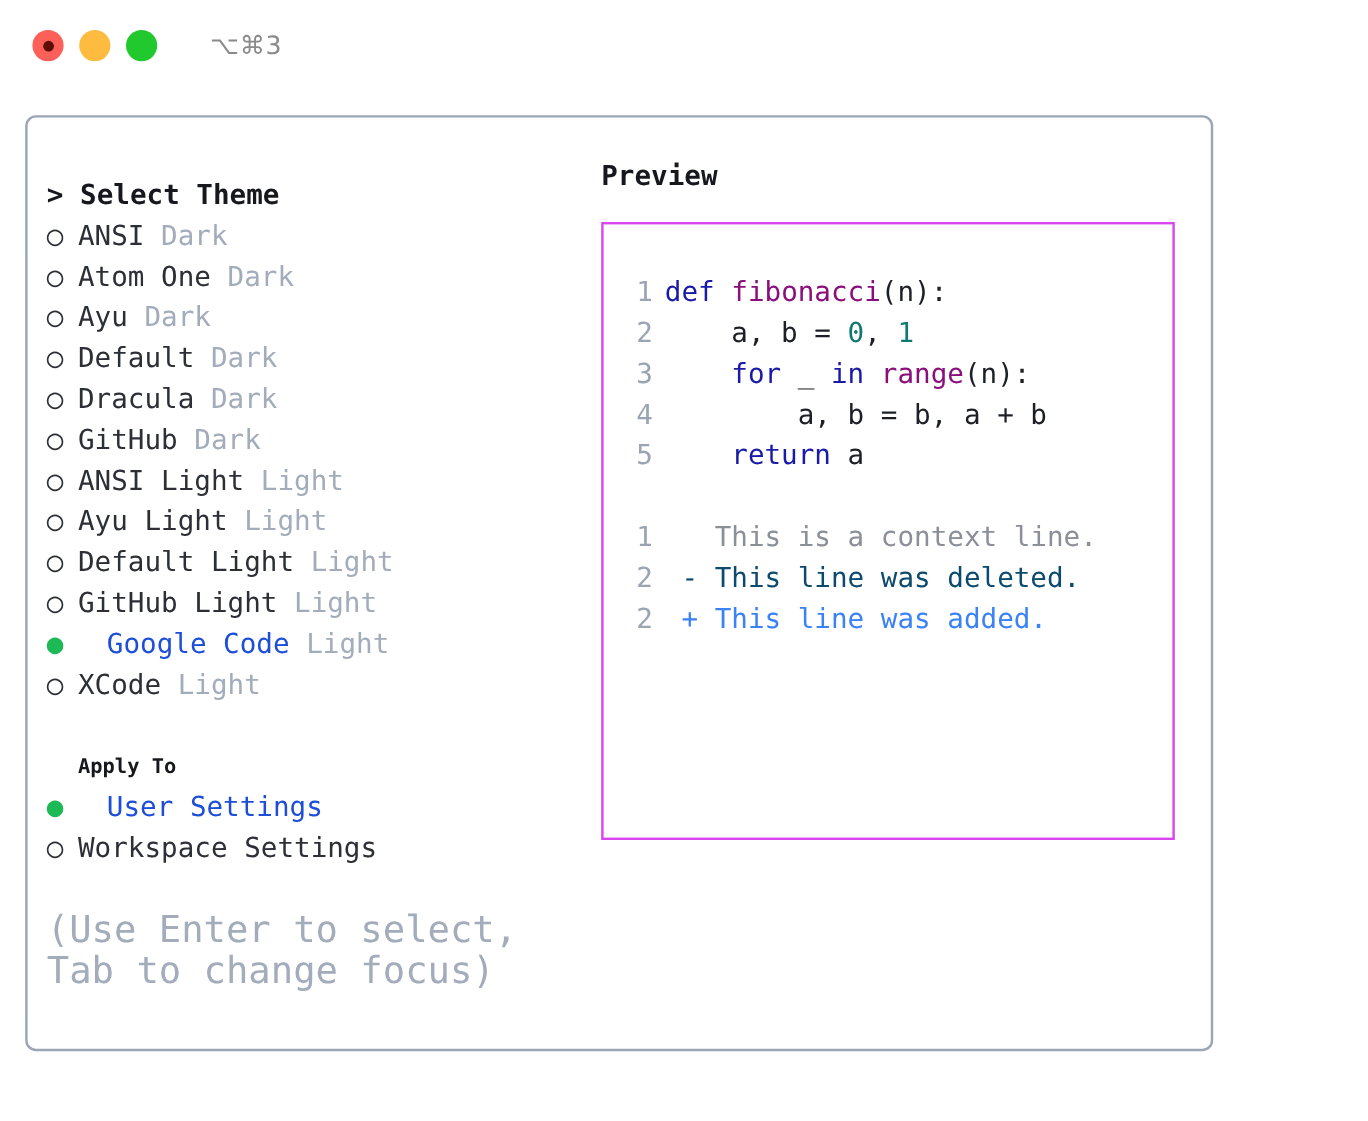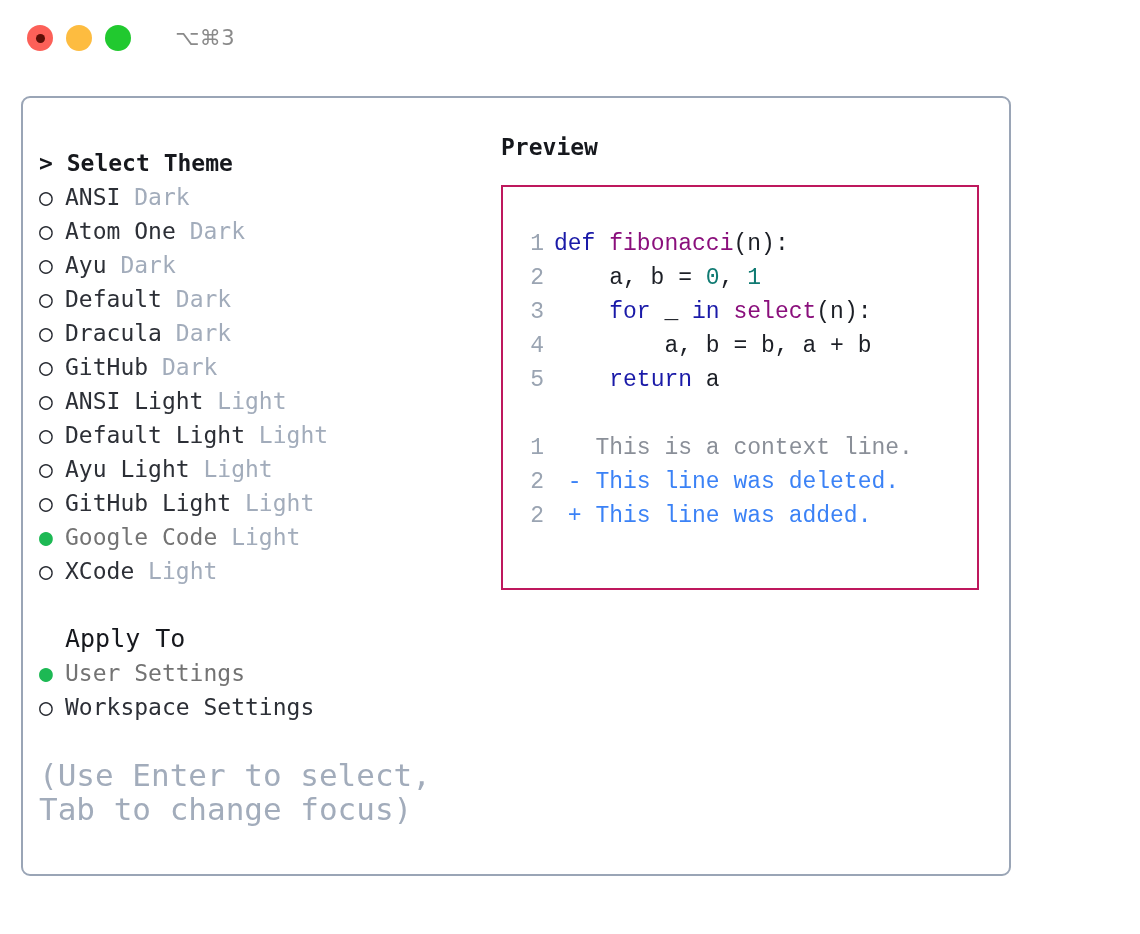--- a/index.html
+++ b/index.html
@@ -93,28 +93,28 @@
   .opt-row {
     font-size: 23px;
     line-height: 34px;
     color: #2c2f36;
     white-space: pre;
     display: block;
   }
   .marker { display: inline-block; width: 26px; }
   .marker.on  { color: #1db954; }
   .marker.off { color: #2c2f36; }
-  .opt-label.sel { color: #737373; }
+  .opt-label.sel { color: #1d4ed8; margin-left: 24px; }
   .tag {
     color: #a2acbb;
   }
   .spacer { height: 34px; }
   .subheading {
-    font-weight: normal;
-    font-size: 25px;
+    font-weight: bold;
+    font-size: 17px;
     color: #16181d;
     line-height: 34px;
     white-space: pre;
     padding-left: 26px;
   }
   .hint {
     margin-top: 34px;
     font-size: 31px;
     line-height: 34px;
     color: #a2acbb;
@@ -130,46 +130,45 @@
   }
   .preview-title {
     font-weight: bold;
     font-size: 23px;
     color: #16181d;
     line-height: 34px;
   }
   .preview-box {
     margin-top: 21px;
     width: 478px;
-    height: 405px;
-    border: 2px solid #be185d;
+    height: 515px;
+    border: 2px solid #d946ef;
     box-sizing: border-box;
     background: #ffffff;
     padding: 40px 0 0 17px;
-    font-family: Liberation Mono, monospace;
   }
   .code-line {
     font-size: 23px;
     line-height: 34px;
     white-space: pre;
     color: #1c1f26;
   }
   .lno {
     display: inline-block;
     width: 24px;
     text-align: right;
     color: #9aa4b2;
     margin-right: 10px;
   }
   .kw   { color: #1a1aa8; }
   .fn   { color: #8a0f7c; }
   .num  { color: #0f7a72; }
   .plain{ color: #1c1f26; }
   .ctx  { color: #8a8f98; }
-  .del  { color: #3b82f6; }
+  .del  { color: #0c4a6e; }
   .add  { color: #3b82f6; }
   .gap-line { height: 34px; }
 </style>
 </head>
 <body>
 
 <div class="window">
 
   <div class="titlebar">
     <div class="lights">
@@ -190,22 +189,22 @@
         <div class="heading"><span>&gt; </span><span>Select Theme</span></div>
 
         <div id="theme-options">
             <div class="opt-row"><span class="marker off">○</span><span class="opt-label">ANSI</span><span class="tag"> Dark</span></div>
             <div class="opt-row"><span class="marker off">○</span><span class="opt-label">Atom One</span><span class="tag"> Dark</span></div>
             <div class="opt-row"><span class="marker off">○</span><span class="opt-label">Ayu</span><span class="tag"> Dark</span></div>
             <div class="opt-row"><span class="marker off">○</span><span class="opt-label">Default</span><span class="tag"> Dark</span></div>
             <div class="opt-row"><span class="marker off">○</span><span class="opt-label">Dracula</span><span class="tag"> Dark</span></div>
             <div class="opt-row"><span class="marker off">○</span><span class="opt-label">GitHub</span><span class="tag"> Dark</span></div>
             <div class="opt-row"><span class="marker off">○</span><span class="opt-label">ANSI Light</span><span class="tag"> Light</span></div>
+            <div class="opt-row"><span class="marker off">○</span><span class="opt-label">Ayu Light</span><span class="tag"> Light</span></div>
             <div class="opt-row"><span class="marker off">○</span><span class="opt-label">Default Light</span><span class="tag"> Light</span></div>
-            <div class="opt-row"><span class="marker off">○</span><span class="opt-label">Ayu Light</span><span class="tag"> Light</span></div>
             <div class="opt-row"><span class="marker off">○</span><span class="opt-label">GitHub Light</span><span class="tag"> Light</span></div>
             <div class="opt-row"><span class="marker on">●</span><span class="opt-label sel">Google Code</span><span class="tag"> Light</span></div>
             <div class="opt-row"><span class="marker off">○</span><span class="opt-label">XCode</span><span class="tag"> Light</span></div>
           </div>
 
         <div class="spacer"></div>
 
         <div class="subheading">Apply To</div>
 
         <div id="apply-options">
@@ -215,21 +214,21 @@
 
         <div class="hint">(Use Enter to select, Tab to change focus)</div>
       </div>
 
       <div class="right-col">
         <div class="preview-title">Preview</div>
         <div class="preview-box">
           <div id="code-area">
               <div class="code-line"><span class="lno">1</span><span class="kw">def</span><span class="plain"> </span><span class="fn">fibonacci</span><span class="plain">(n):</span></div>
               <div class="code-line"><span class="lno">2</span><span class="plain">    a, b = </span><span class="num">0</span><span class="plain">, </span><span class="num">1</span></div>
-              <div class="code-line"><span class="lno">3</span><span class="plain">    </span><span class="kw">for</span><span class="plain"> _ </span><span class="kw">in</span><span class="plain"> </span><span class="fn">select</span><span class="plain">(n):</span></div>
+              <div class="code-line"><span class="lno">3</span><span class="plain">    </span><span class="kw">for</span><span class="plain"> _ </span><span class="kw">in</span><span class="plain"> </span><span class="fn">range</span><span class="plain">(n):</span></div>
               <div class="code-line"><span class="lno">4</span><span class="plain">        a, b = b, a + b</span></div>
               <div class="code-line"><span class="lno">5</span><span class="plain">    </span><span class="kw">return</span><span class="plain"> a</span></div>
             </div>
           <div class="gap-line"></div>
           <div id="diff-area">
               <div class="code-line"><span class="lno">1</span><span class="ctx">   This is a context line.</span></div>
               <div class="code-line"><span class="lno">2</span><span class="del"> - This line was deleted.</span></div>
               <div class="code-line"><span class="lno">2</span><span class="add"> + This line was added.</span></div>
             </div>
         </div>

